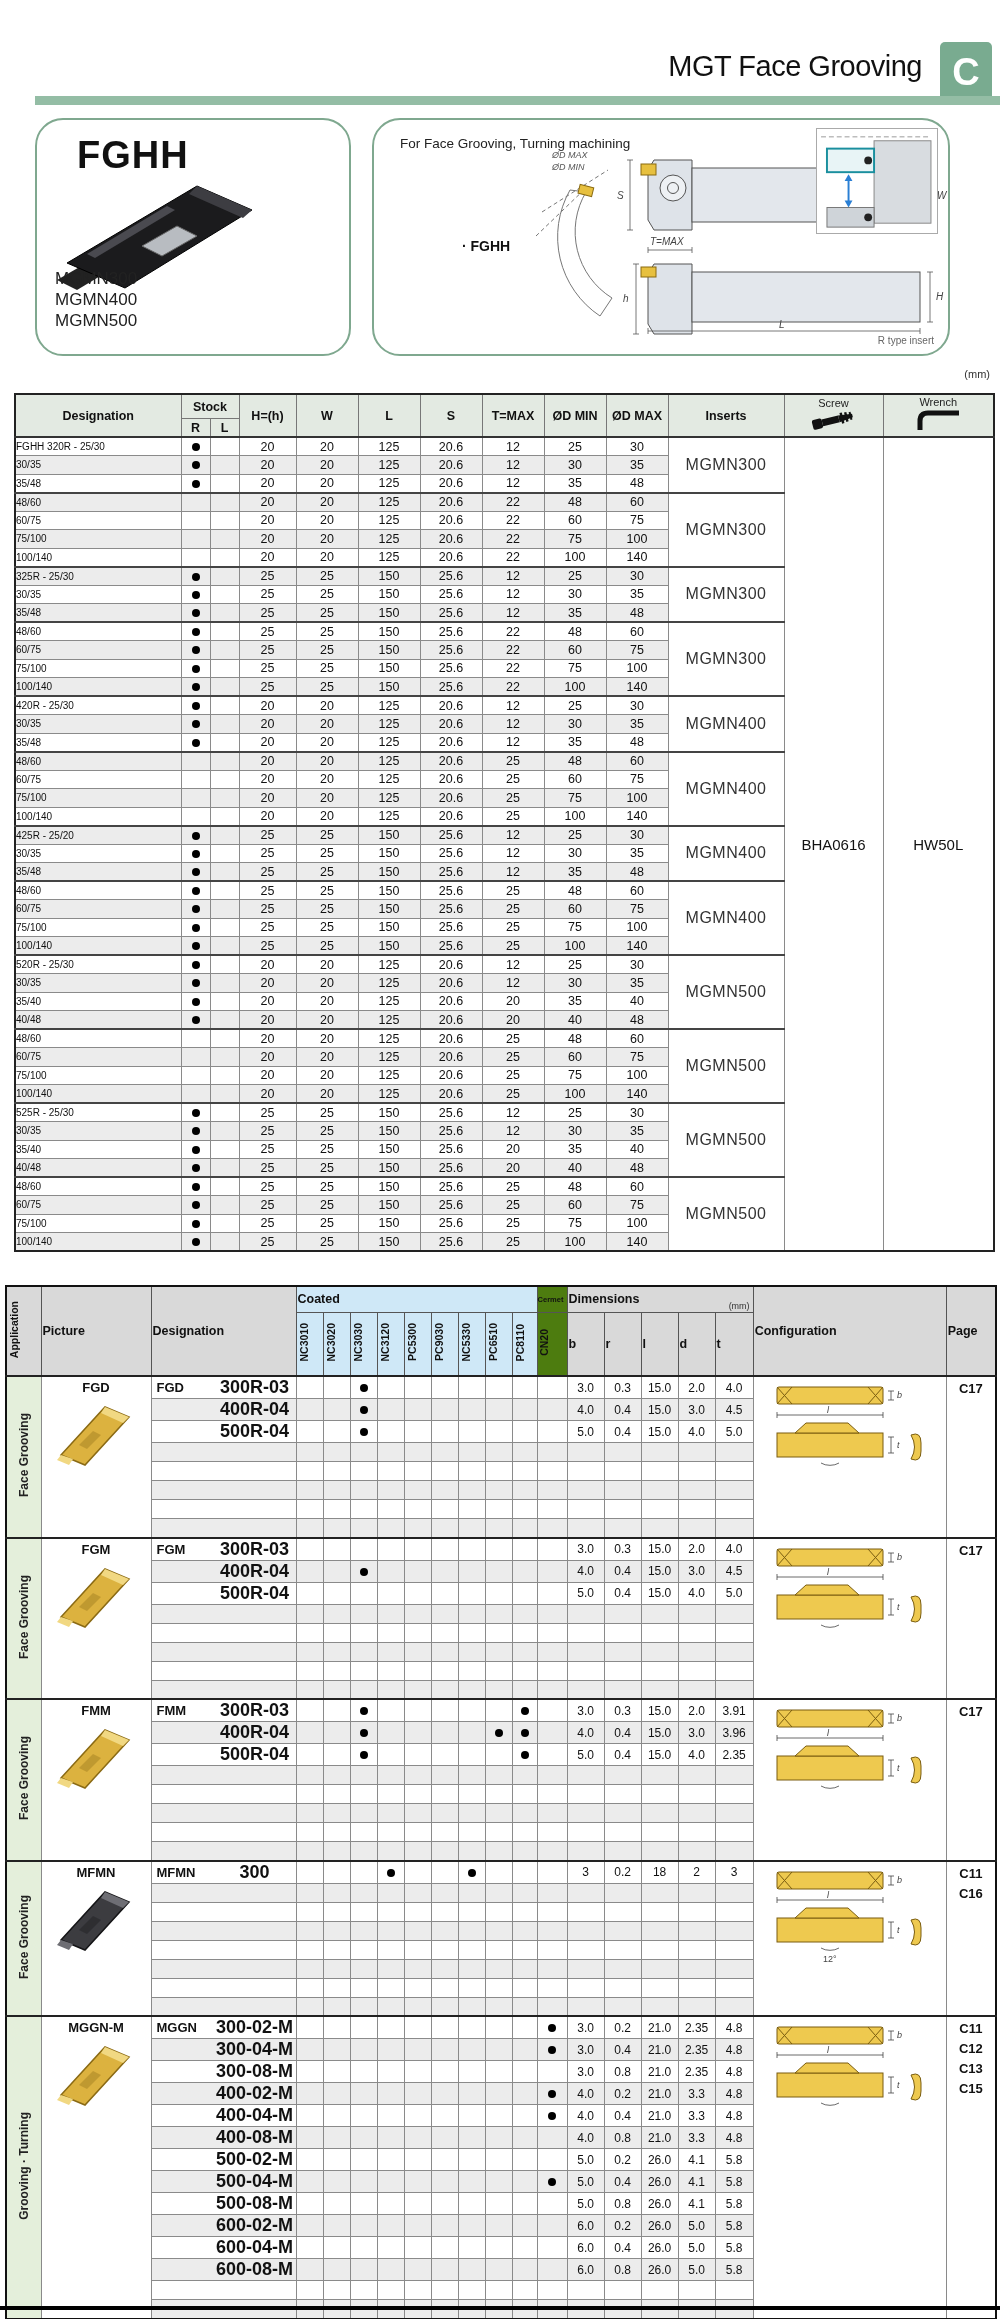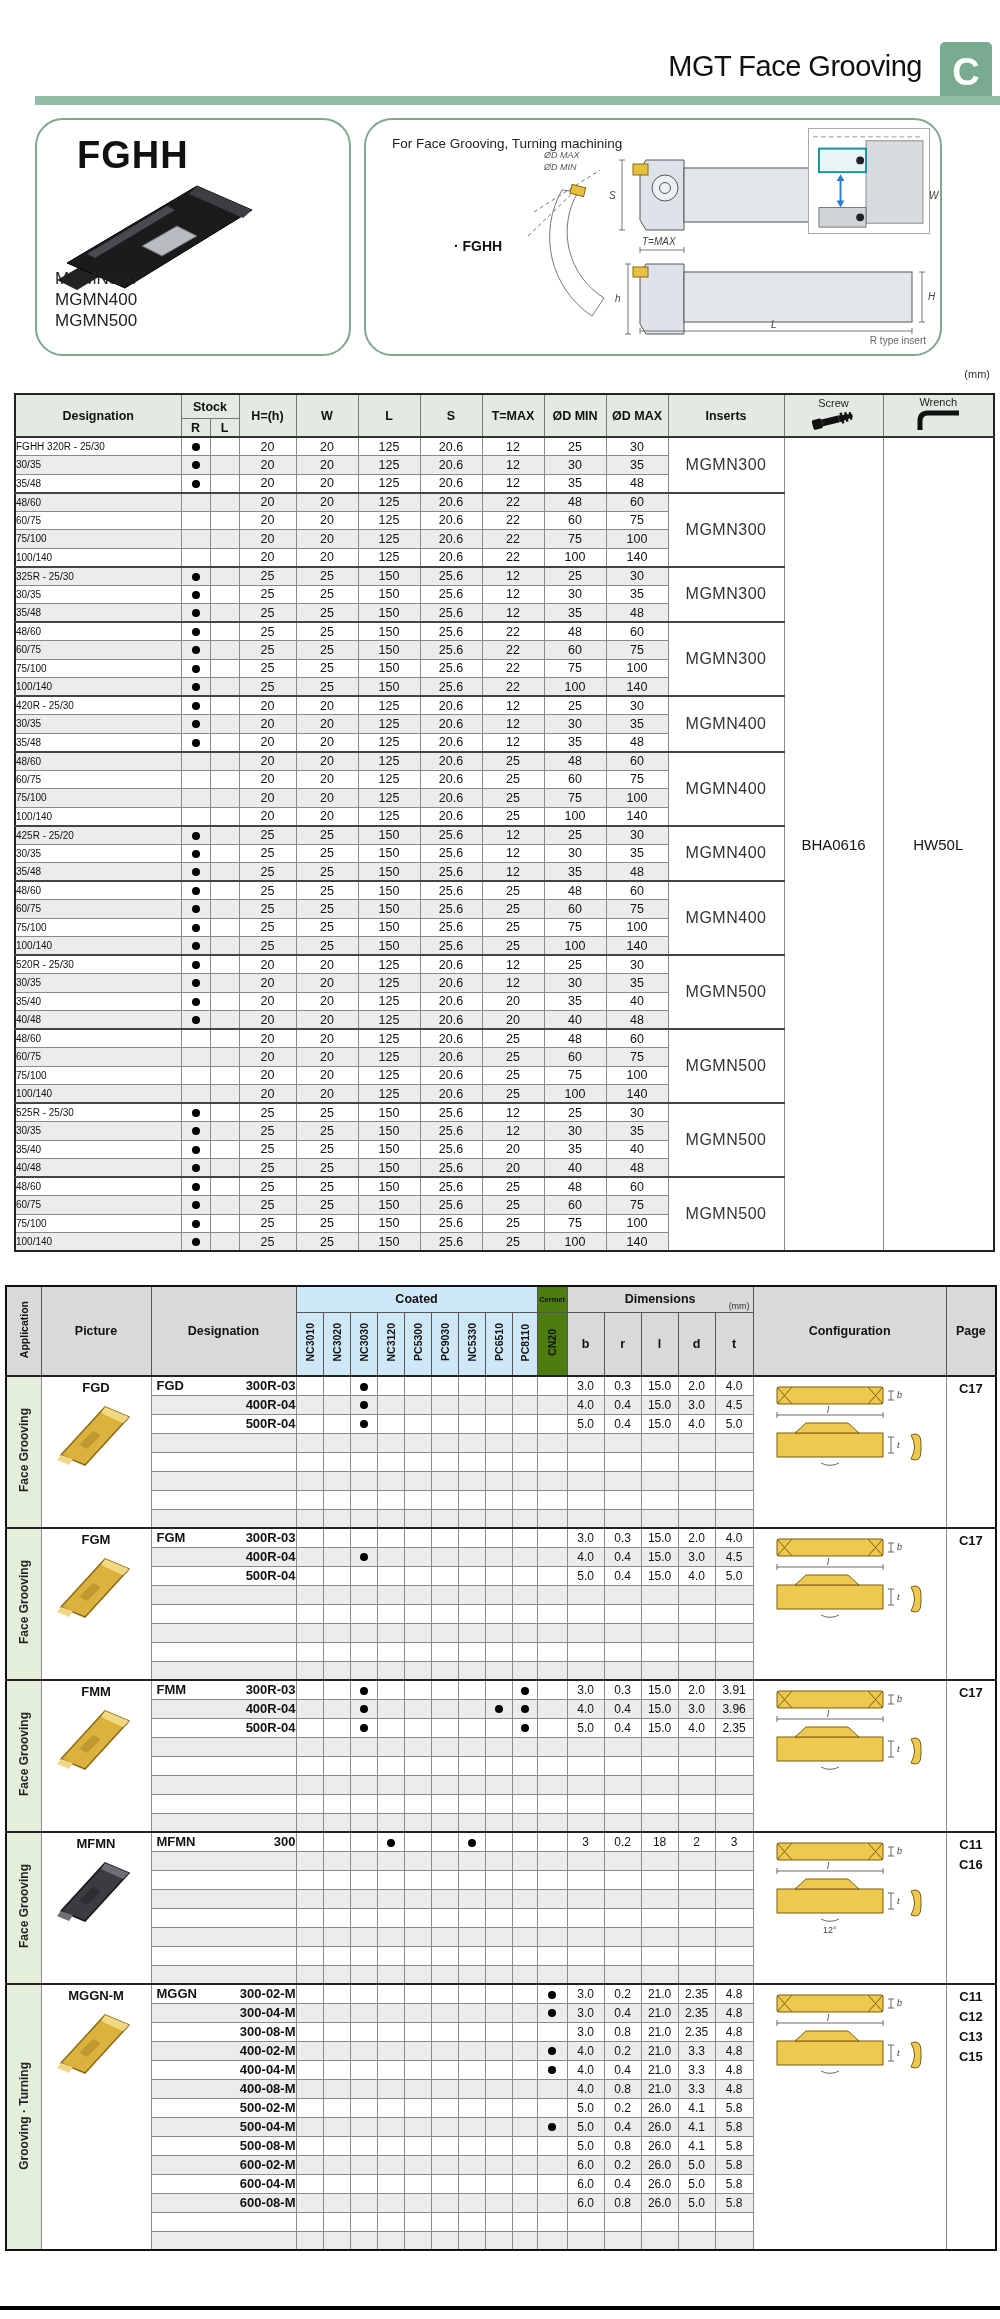--- a/index.html
+++ b/index.html
@@ -3,21 +3,21 @@
 <meta charset="utf-8">
 <style>
 *{box-sizing:border-box;margin:0;padding:0}
 html,body{background:#fff}
 body{width:1000px;height:2319px;position:relative;font-family:"Liberation Sans",sans-serif;color:#111;overflow:hidden}
 .title{position:absolute;top:50px;right:78px;font-size:29px;font-weight:normal;letter-spacing:-.5px}
 .badge{position:absolute;top:42px;right:8px;width:52px;height:60px;background:#79ab90;color:#fff;font-size:38px;font-weight:bold;display:flex;align-items:center;justify-content:center;border-radius:5px}
 .bar{position:absolute;top:96px;left:35px;right:0;height:9px;background:#94bda5}
 .card{position:absolute;border:2px solid #7fa88f;border-radius:28px;background:#fff}
 .card.left{left:35px;top:118px;width:316px;height:238px}
-.card.right{left:364px;top:118px;width:578px;height:238px}
+.card.right{left:372px;top:118px;width:578px;height:238px}
 .fghh{position:absolute;left:40px;top:14px;font-size:38px;font-weight:bold;letter-spacing:1px}
 .photo{position:absolute;left:10px;top:48px}
 .mlist{position:absolute;left:18px;top:148px;font-size:17px;line-height:21px;color:#222}
 .desc{position:absolute;left:26px;top:16px;font-size:13.5px;color:#222}
 .submodel{position:absolute;left:88px;top:118px;font-size:14px;font-weight:bold}
 .maindia{position:absolute;left:150px;top:26px}
 .inset{position:absolute;right:10px;top:8px;border:1px solid #aaa;background:#fff}
 .rtype{position:absolute;right:14px;bottom:8px;font-size:10px;color:#666}
 .mm1{position:absolute;top:368px;right:10px;font-size:11px;color:#333}
 .dlb{font-size:9px;fill:#555;font-style:italic}
@@ -31,34 +31,34 @@
 #t1 tr.h2 th{height:18px}
 #t1 td{border:1px solid #8a8a8a;font-size:12.5px;text-align:center;padding:0;height:18.5px}
 #t1 td.des{font-weight:normal;text-align:left;padding-right:14px;font-size:10px}
 #t1 td.ins{font-size:16px;color:#333;letter-spacing:.5px}
 #t1 td.part{font-size:15px}
 #t1 tr.heavy td{border-top:2px solid #444}
 .stripe{background:#ececec}
 .dot{display:inline-block;width:8px;height:8px;border-radius:50%;background:#000;vertical-align:middle}
 .icl{font-size:11px;font-weight:normal;color:#222}
 #t2{position:absolute;top:1285px;left:5px;width:990px;border:2.5px solid #111}
-#t2 th{background:#d9d9d9;border:1px solid #555;font-size:12.5px;text-align:center;padding:1px;position:relative}
+#t2 th{background:#d9d9d9;border:1px solid #555;font-size:12.5px;text-align:left;padding:1px;position:relative}
 #t2 thead{border-bottom:2px solid #222}
 #t2 tr.h1 th{height:26px}
 #t2 tr.h2 th{height:64px}
 #t2 th.coat{background:#cfe8f7}
 #t2 th.cer{background:#4d7c0f;font-size:7.5px;padding:0}
 #t2 td{border:1px solid #8a8a8a;font-size:12px;text-align:center;padding:0;height:19px}
 #t2 tbody tr.gs td{border-top:2.5px solid #222}
 #t2 td.app{background:#e4efdb;width:35px}
 #t2 td.pic,#t2 td.cfg,#t2 td.pgc{vertical-align:top;background:#fff}
 #t2 td.desig{padding:0}
 .desflex{display:flex;align-items:center;height:100%}
 .despre{width:62px;text-align:left;padding-left:5px;font-weight:bold;font-size:13px}
-.desnm{flex:1;text-align:right;font-weight:bold;font-size:13px}
+.desnm{flex:1;text-align:center;font-weight:bold;font-size:18px}
 .vt{writing-mode:vertical-rl;transform:rotate(180deg);white-space:nowrap;display:inline-block}
 #t2 th .vt{font-size:10.5px;font-weight:bold}
 #t2 td.app .vt{font-size:12px;font-weight:bold;color:#222}
 .mmlab{position:absolute;right:3px;bottom:1px;font-size:9px;font-weight:normal;color:#333}
 .piclab{font-size:13px;font-weight:bold;margin-top:3px}
 .pg{font-size:13px;font-weight:bold;line-height:17px;margin-top:3px}
 .footrule{position:absolute;left:0;right:0;top:2306px;height:4px;background:#000}
 .dimnum{font-size:12px}
 </style>
 </head>

